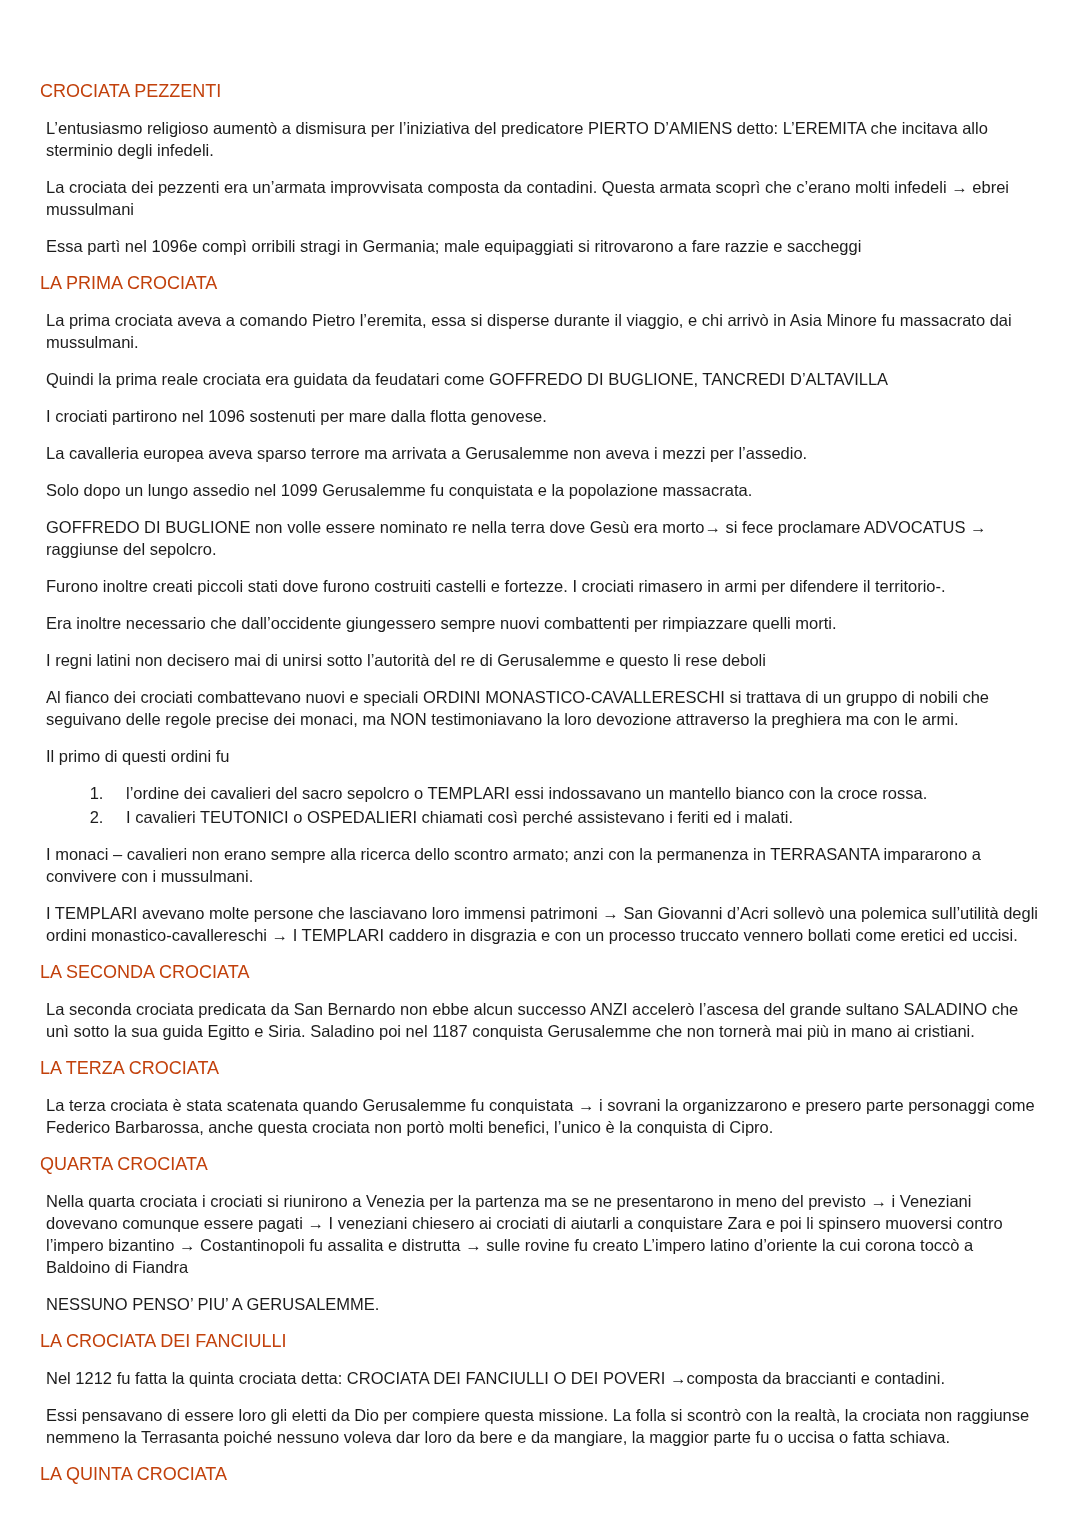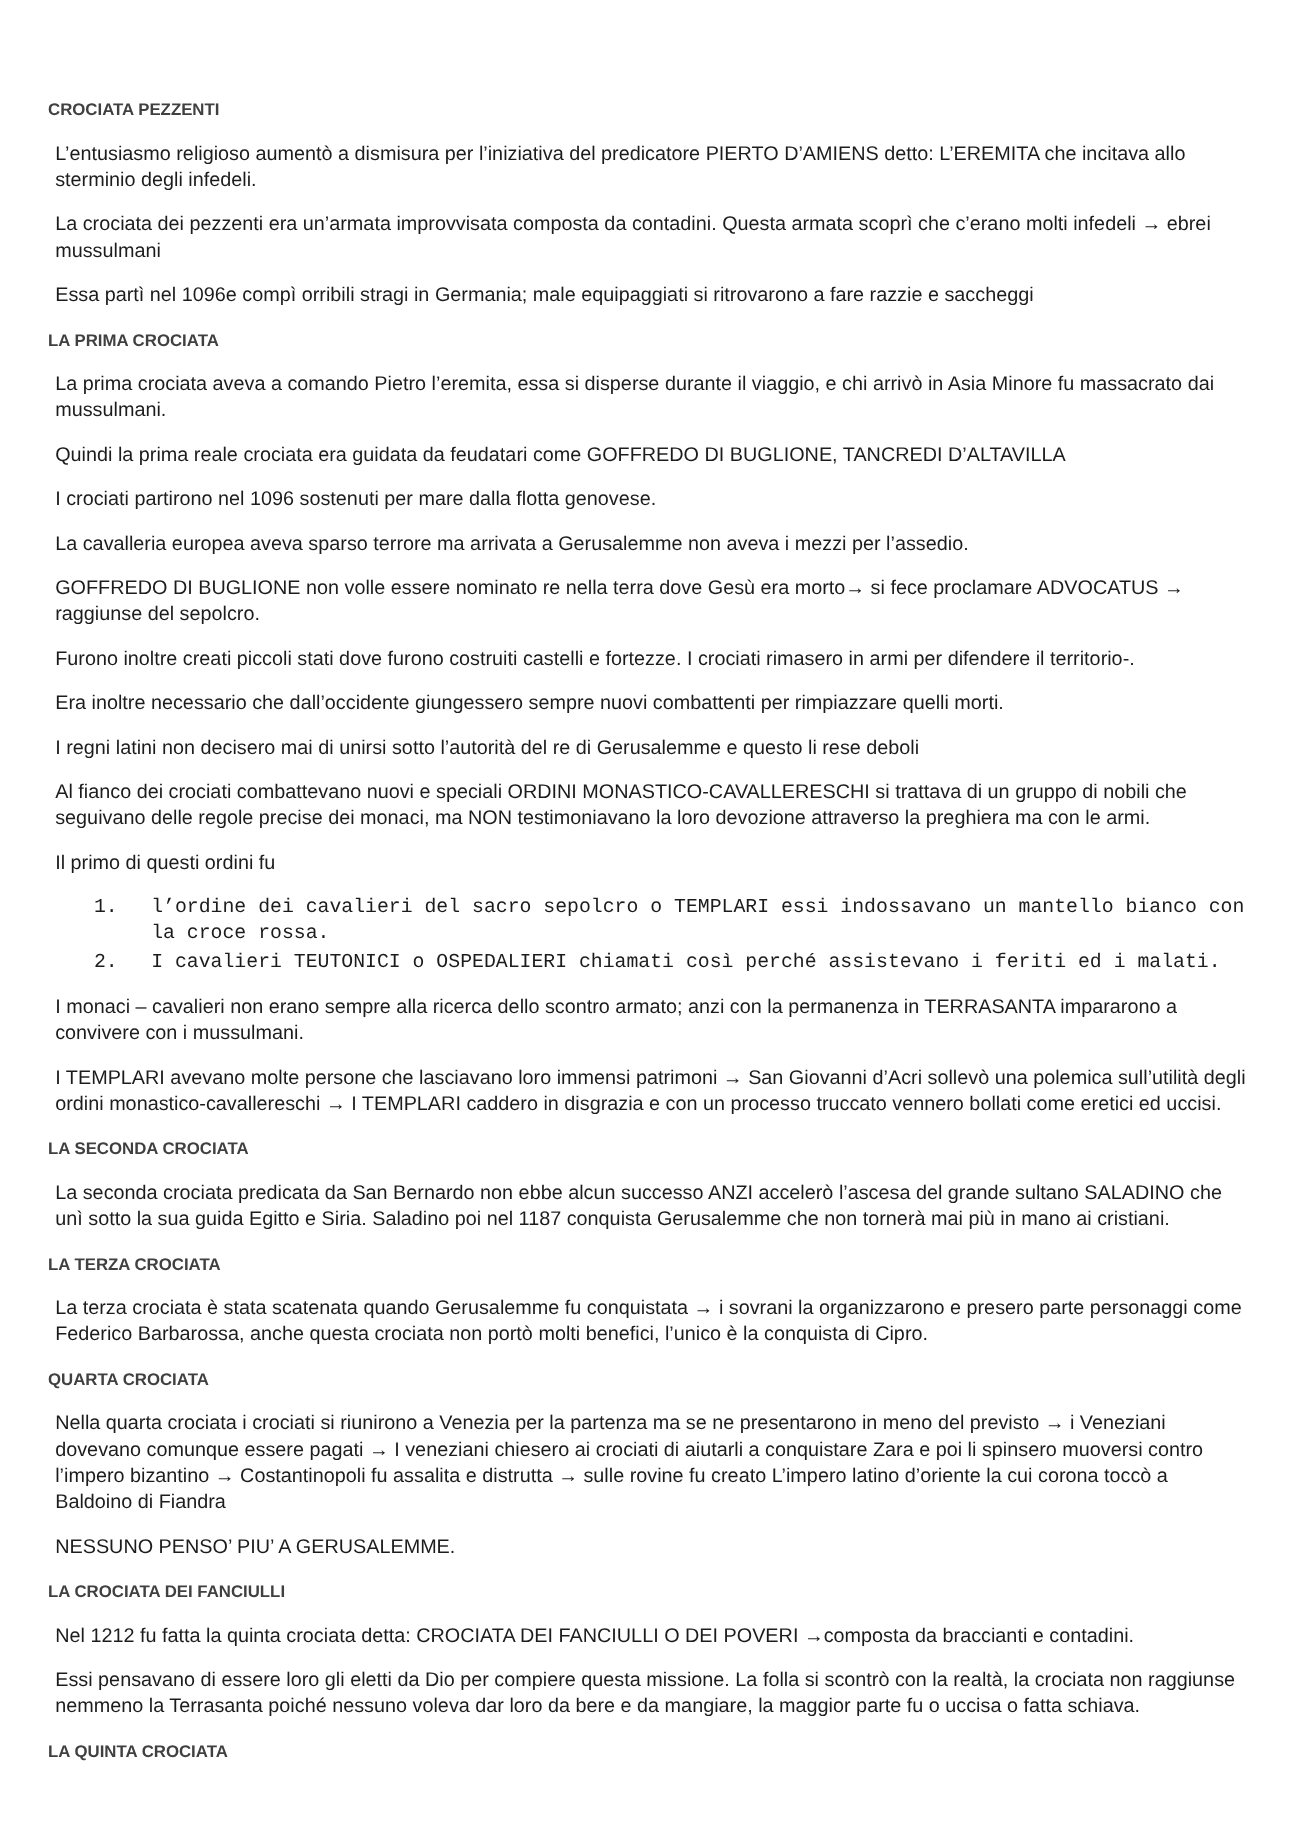--- a/index.html
+++ b/index.html
@@ -11,60 +11,60 @@
     .page {
       width: 1080px;
       min-height: 1527px;
       box-sizing: border-box;
       padding: 80px 40px 40px 40px;
       background: #ffffff;
       font-family: "Liberation Sans", sans-serif;
       color: #1c1c1c;
     }
     .heading {
-      color: #404040;
-      font-weight: 700;
-      font-size: 14px;
+      color: #c2410c;
+      font-weight: 400;
+      font-size: 18px;
       line-height: 22px;
       margin: 0 0 15px 0;
     }
     .para {
       font-size: 16.5px;
       line-height: 22px;
       margin: 0 0 15px 6px;
       color: #1c1c1c;
     }
     ol.numbered-list {
       margin: 0 0 15px 0;
       padding: 0 0 0 68px;
       font-size: 16.5px;
       line-height: 22px;
       color: #1c1c1c;
     }
     ol.numbered-list li {
       padding-left: 18px;
       margin: 0 0 2px 0;
-      font-family: Liberation Mono, monospace;
     }
   </style>
 </head>
 <body>
 
 <div class="page">
 
   <h2 class="heading">CROCIATA PEZZENTI</h2>
   <p class="para">L’entusiasmo religioso aumentò a dismisura per l’iniziativa del predicatore PIERTO D’AMIENS detto: L’EREMITA che incitava allo sterminio degli infedeli.</p>
   <p class="para">La crociata dei pezzenti era un’armata improvvisata composta da contadini. Questa armata scoprì che c’erano molti infedeli → ebrei mussulmani</p>
   <p class="para">Essa partì nel 1096e compì orribili stragi in Germania; male equipaggiati si ritrovarono a fare razzie e saccheggi</p>
 
   <h2 class="heading">LA PRIMA CROCIATA</h2>
   <p class="para">La prima crociata aveva a comando Pietro l’eremita, essa si disperse durante il viaggio, e chi arrivò in Asia Minore fu massacrato dai mussulmani.</p>
   <p class="para">Quindi la prima reale crociata era guidata da feudatari come GOFFREDO DI BUGLIONE, TANCREDI D’ALTAVILLA</p>
   <p class="para">I crociati partirono nel 1096 sostenuti per mare dalla flotta genovese.</p>
   <p class="para">La cavalleria europea aveva sparso terrore ma arrivata a Gerusalemme non aveva i mezzi per l’assedio.</p>
+  <p class="para">Solo dopo un lungo assedio nel 1099 Gerusalemme fu conquistata e la popolazione massacrata.</p>
   <p class="para">GOFFREDO DI BUGLIONE non volle essere nominato re nella terra dove Gesù era morto→ si fece proclamare ADVOCATUS → raggiunse del sepolcro.</p>
   <p class="para">Furono inoltre creati piccoli stati dove furono costruiti castelli e fortezze. I crociati rimasero in armi per difendere il territorio-.</p>
   <p class="para">Era inoltre necessario che dall’occidente giungessero sempre nuovi combattenti per rimpiazzare quelli morti.</p>
   <p class="para">I regni latini non decisero mai di unirsi sotto l’autorità del re di Gerusalemme e questo li rese deboli</p>
   <p class="para">Al fianco dei crociati combattevano nuovi e speciali ORDINI MONASTICO-CAVALLERESCHI si trattava di un gruppo di nobili che seguivano delle regole precise dei monaci, ma NON testimoniavano la loro devozione attraverso la preghiera ma con le armi.</p>
   <p class="para">Il primo di questi ordini fu</p>
 
   <ol class="numbered-list">
     <li>l’ordine dei cavalieri del sacro sepolcro o TEMPLARI essi indossavano un mantello bianco con la croce rossa.</li>
     <li>I cavalieri TEUTONICI o OSPEDALIERI chiamati così perché assistevano i feriti ed i malati.</li>

